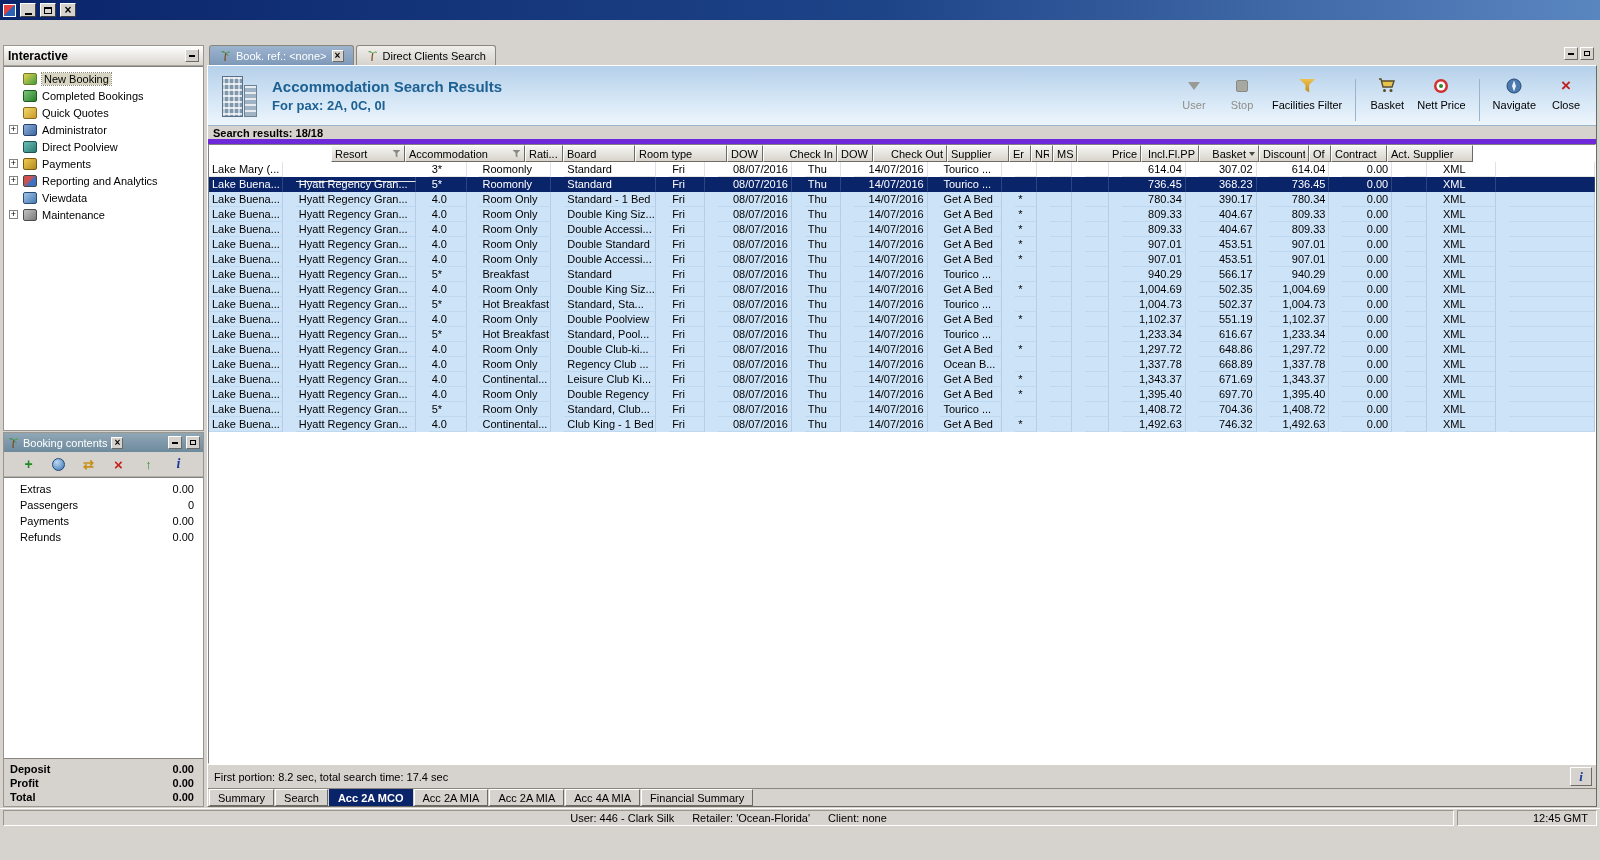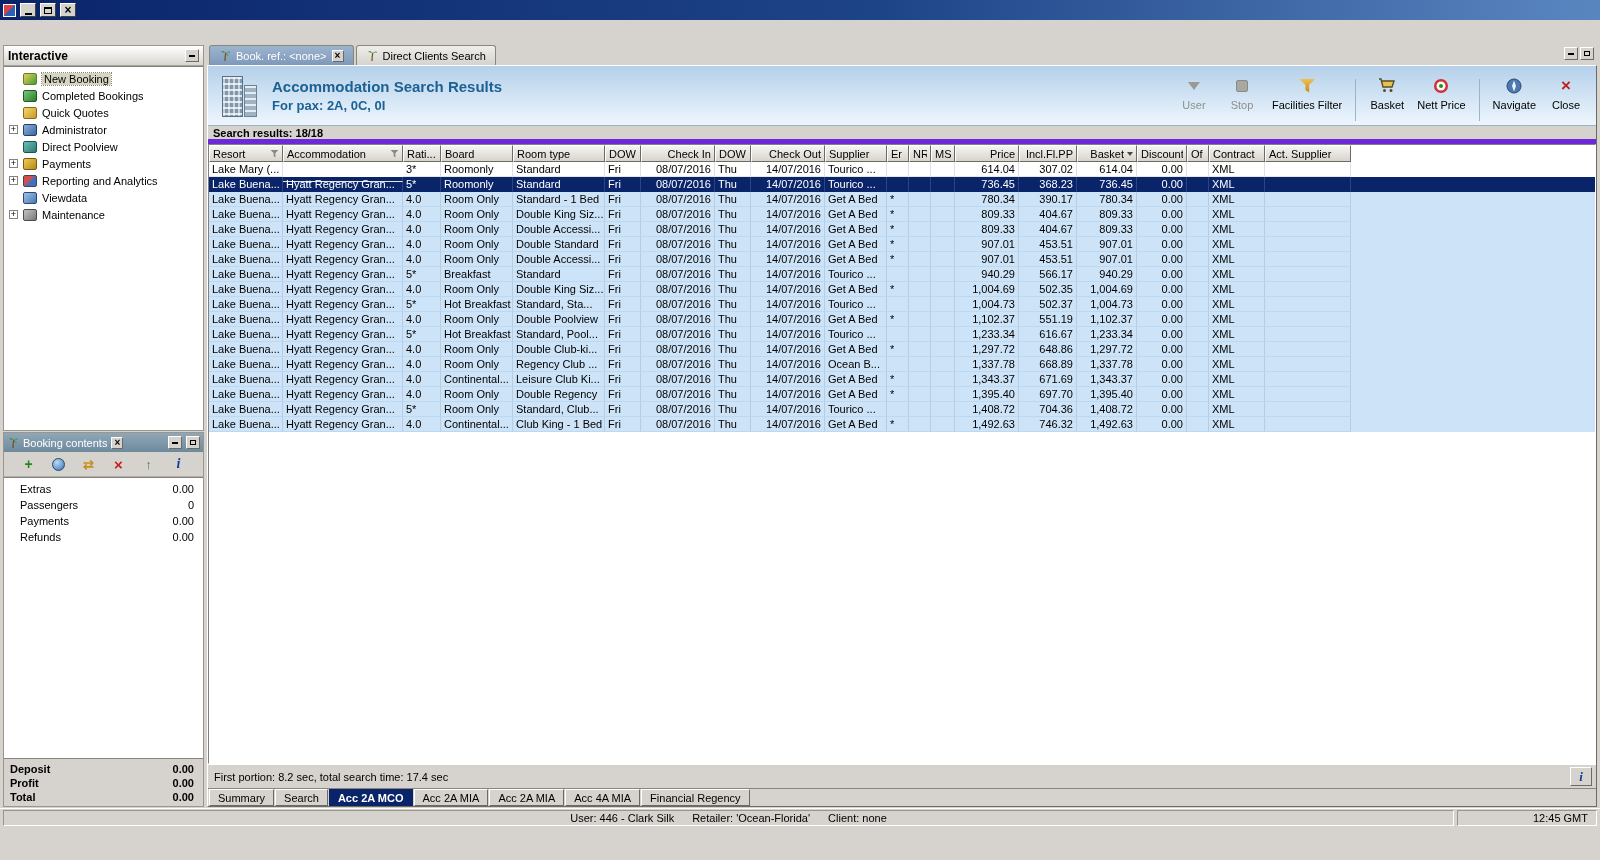--- a/index.html
+++ b/index.html
@@ -125,31 +125,31 @@
   .close-x { color:#c02020; font-size:17px; font-weight:bold; line-height:14px; }
   .vsep { width:1px; height:42px; background:#9ab4cc; margin:2px 3px 0; }
 
   
   .results { height:18px; flex:none; display:flex; align-items:center;
     padding-left:5px; font-weight:bold; border-bottom:5px solid #6d28d9; }
 
   
   .table-area { flex:1; min-height:0; background:#fff;
     border:1px solid; border-color:#808080 #fff #fff #808080; overflow:hidden; }
-  .thead { display:flex; height:17px; }
+  .thead { display:flex; height:17px;justify-content:center; }
   .th { flex:none; border:1px solid; border-color:#fff #6d6a63 #6d6a63 #fff;
     background:linear-gradient(#f6f5f2,#d8d4cc); display:flex; align-items:center;
     gap:3px; padding:0 3px; white-space:nowrap; overflow:hidden; }
   .th .lab { flex:1; overflow:hidden; }
   .th.right .lab { text-align:right; }
   .funnel { width:9px; height:8px; flex:none; background:#8a8a84;
     clip-path:polygon(0 0,100% 0,60% 45%,60% 100%,40% 85%,40% 45%); }
   .sortmark { width:0; height:0; flex:none; border-left:3px solid transparent;
     border-right:3px solid transparent; border-top:4px solid #4a4a44; }
-  .tr { display:flex; height:15px; }
+  .tr { display:flex; height:15px;justify-content:space-between; }
   .td { flex:none; padding:0 3px; line-height:14px; white-space:nowrap;
     overflow:hidden; border-right:1px solid rgba(120,140,170,.25);
     border-bottom:1px solid transparent; }
   .td.right { text-align:right; }
   .row-white { background:#ffffff; } .row-white .td { border-bottom-color:#e8e8e2; }
   .row-blue { background:#cde3f7; } .row-blue .td { border-bottom-color:#bdd8ef; }
   .tr.selected { background:#0a246a; color:#fff; }
   .tr.selected .td { border-right-color:rgba(255,255,255,.15); border-bottom-color:#0a246a; }
 
   
@@ -888,21 +888,21 @@
         <span class="info-btn">i</span>
       </div>
 
       <div class="bottom-tabs">
           <div class="btab">Summary</div>
           <div class="btab">Search</div>
           <div class="btab active">Acc 2A MCO</div>
           <div class="btab">Acc 2A MIA</div>
           <div class="btab">Acc 2A MIA</div>
           <div class="btab">Acc 4A MIA</div>
-          <div class="btab">Financial Regency</div>
+          <div class="btab">Financial Summary</div>
         </div>
 
     </div>
   </div>
 
   <div id="statusbar">
     <span class="sb-seg sb-main">
       <span>User: 446 - Clark Silk</span>
       <span>Retailer: 'Ocean-Florida'</span>
       <span>Client: none</span>

